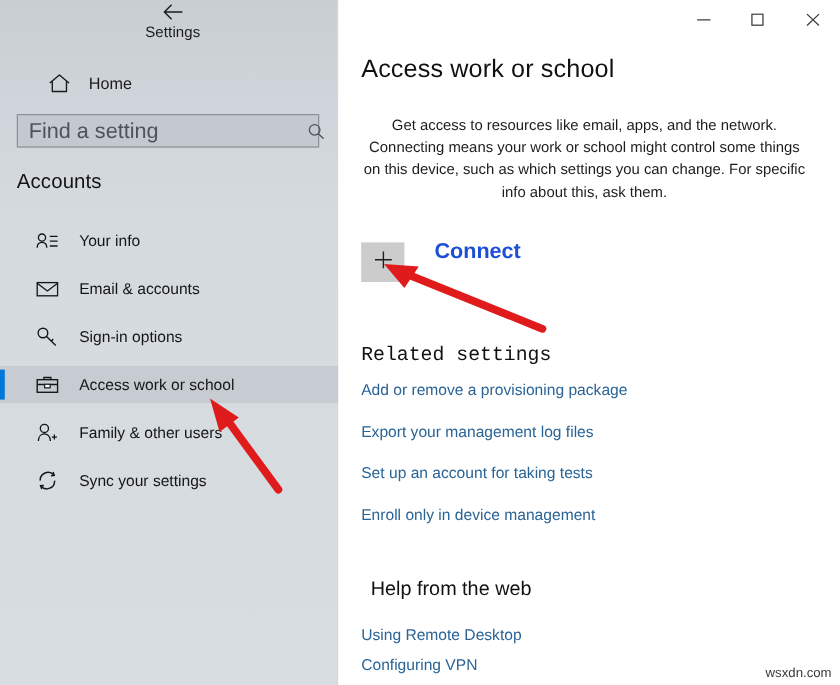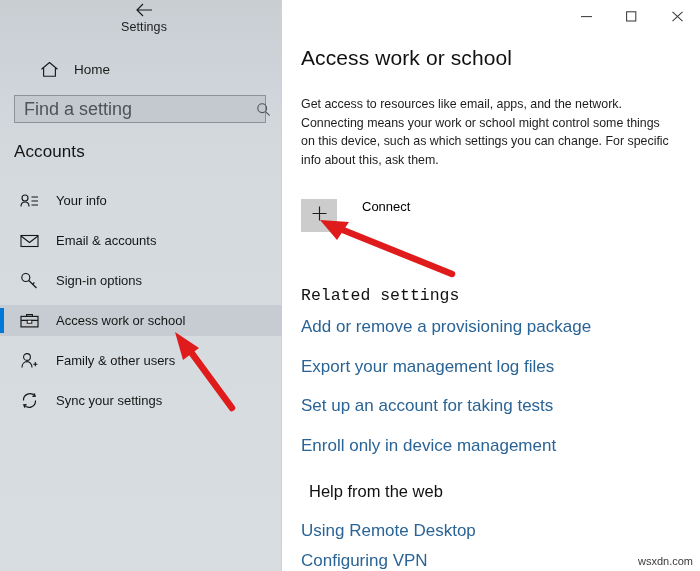--- a/index.html
+++ b/index.html
@@ -109,21 +109,21 @@
     position: absolute;
     left: 0; top: 185px;
     width: 282px;
   }
   .nav-item {
     position: relative;
     display: flex;
     align-items: center;
     height: 31px;
     margin-bottom: 9px;
-    padding-left: 20px;
+    padding-left: 30px;
   }
   .nav-item.selected {
     background: #c6ccd1;
   }
   .nav-item.selected::before {
     content: "";
     position: absolute;
     left: 0; top: 3px;
     width: 4px; height: 25px;
     background: #0078d7;
@@ -170,55 +170,57 @@
     letter-spacing: .1px;
   }
 
   .page-desc {
     position: absolute;
     left: 19px; top: 95px;
     width: 372px;
     font-size: 12.4px;
     line-height: 18.5px;
     color: #1d1d1d;
+    text-align: center;
   }
 
   .connect-row {
     position: absolute;
     left: 19px; top: 199px;
     display: flex;
     align-items: center;
   }
   .plus-btn {
     width: 36px; height: 33px;
     background: #cccccc;
     display: flex; align-items: center; justify-content: center;
   }
   .connect-label {
-    font-size: 13px;
-    color: #000000;
+    font-size: 18px;
+    color: #1d4ed8;
     margin-left: 25px;
     margin-bottom: 18px;
+    font-weight: bold;
   }
 
   .related-head {
     position: absolute;
     left: 19px; top: 286px;
     font-size: 16.5px;
     color: #111111;
     font-family: Liberation Mono, monospace;
   }
   .links-a {
     position: absolute;
     left: 19px; top: 317px;
     width: 380px;
   }
   .links-a a, .links-b a {
     display: block;
-    font-size: 17px;
+    font-size: 13px;
     color: #2a6496;
     text-decoration: none;
   }
   .links-a a { margin-bottom: 19.5px; }
 
   .help-head {
     position: absolute;
     left: 27px; top: 482px;
     font-size: 16.5px;
     color: #111111;

